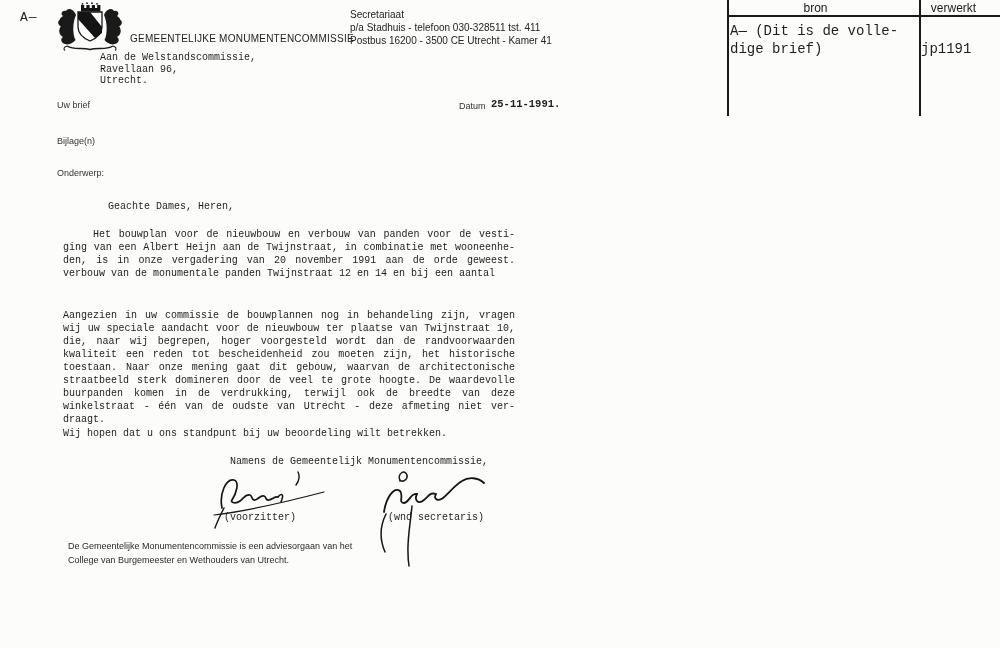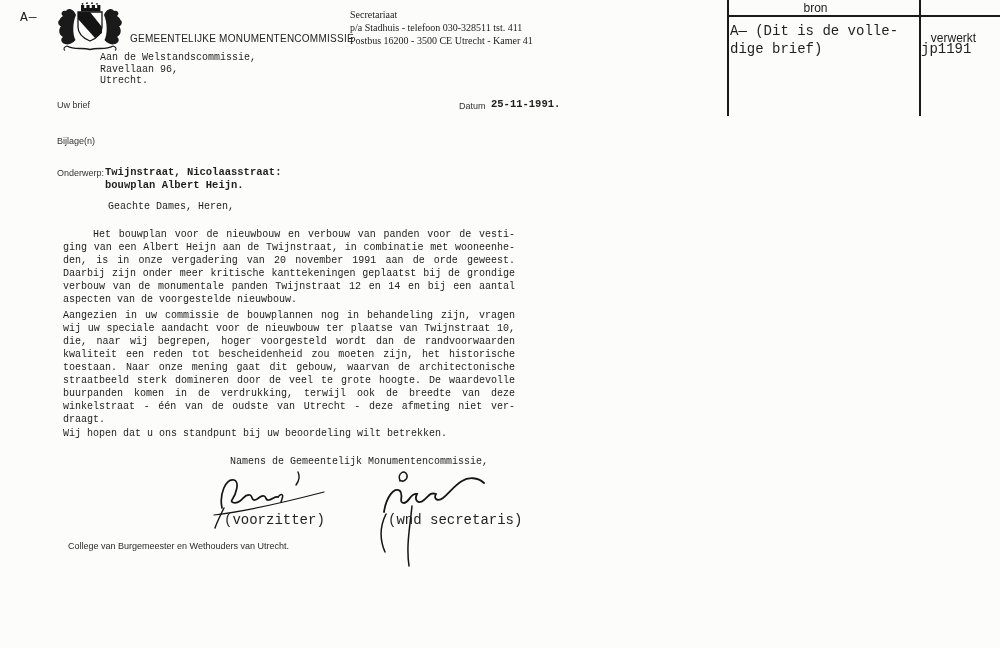--- a/index.html
+++ b/index.html
@@ -8,21 +8,21 @@
     font-family:"Liberation Sans", sans-serif; color:#1f1f1f; overflow:hidden;
   }
   .abs{position:absolute;}
   .mono{font-family:"Liberation Mono","DejaVu Sans Mono",monospace;}
   .sans{font-family:"Liberation Sans", sans-serif;}
 
   
   .marker{left:20px; top:10px; font-size:13px; letter-spacing:1px;}
   .logo{left:56px; top:2px;}
   .orgname{left:130px; top:33px; font-size:10px; letter-spacing:.25px; color:#222;}
-  .secretariat{left:350px; top:8px; font-size:10px; line-height:13px; color:#222;font-family:Liberation Serif, serif;}
+  .secretariat{left:350px; top:8px; font-size:10px; line-height:13px; color:#222;}
   .recipient{left:100px; top:52px; font-size:10px; line-height:11.5px;}
 
   
   .lbl{font-size:9px; color:#333;text-align:center;}
   .uwbrief{left:57px; top:100px;}
   .datum-label{left:418px; top:101px;padding-left:41px;}
   .datum-value{left:455px; top:98px; font-size:10.5px; font-weight:bold;margin-left:36px;}
   .bijlage{left:57px; top:136px;}
   .onderwerp-label{left:57px; top:168px;}
   .onderwerp-lines{left:105px; top:166px; font-size:10.5px; font-weight:bold; line-height:13px;}
@@ -30,37 +30,37 @@
   
   .salutation{left:108px; top:201px; font-size:10px;}
   .para{left:63px; width:452px; font-size:10px; line-height:13px; color:#1c1c1c;}
   .p1{top:228px;}
   .p2{top:309px;}
   .closing{left:63px; top:428px; font-size:10px;}
   .signoff{left:230px; top:456px; font-size:10px;}
   .justify > div{text-align:justify; text-align-last:justify;}
   .justify > div:last-child{text-align-last:left;}
 
-  .sig-caption{font-size:14px;text-align:right;}
+  .sig-caption{font-size:10px;text-align:right;}
   .cap-left{left:224px; top:512px;}
   .cap-right{left:388px; top:512px;}
   .sig{pointer-events:none;}
   .sig-left{left:212px; top:468px;}
   .sig-right{left:378px; top:468px;}
 
   .footer{left:68px; top:539px; font-size:9px; line-height:14px; color:#2a2a2a;}
 
   
   .tline{background:#1a1a1a;}
   .t-left{left:727px; top:0; width:2px; height:116px;}
   .t-div{left:919px; top:0; width:2px; height:116px;}
   .t-hline{left:727px; top:15px; width:273px; height:2px;}
   .t-h{top:1px; font-size:12px; text-align:center; color:#1a1a1a;}
   .t-h-bron{left:727px; width:177px;}
-  .t-h-verwerkt{left:919px; width:69px;margin-top:30px;}
+  .t-h-verwerkt{left:919px; width:69px;}
   .t-cell-bron{left:730px; top:22px; font-size:14px; line-height:18px;}
   .t-cell-verwerkt{left:921px; top:41px; font-size:14px;}
 </style>
 </head>
 <body>
 
 <div class="page">
 
   <div class="abs mono marker">A—</div>
 
@@ -105,34 +105,28 @@
       <div>Aan de Welstandscommissie,</div>
       <div>Ravellaan 96,</div>
       <div>Utrecht.</div>
     </div>
 
   <div class="abs lbl uwbrief">Uw brief</div>
   <div class="abs lbl datum-label">Datum</div>
   <div class="abs mono datum-value">25-11-1991.</div>
   <div class="abs lbl bijlage">Bijlage(n)</div>
   <div class="abs lbl onderwerp-label">Onderwerp:</div>
-  <div class="abs mono onderwerp-lines">
-      <div>Twijnstraat, Nicolaasstraat:</div>
-      <div>bouwplan Albert Heijn.</div>
-    </div>
 
   <div class="abs mono salutation">Geachte Dames, Heren,</div>
 
   <div class="abs mono para p1 justify">
       <div style="padding-left: 30px;">Het bouwplan voor de nieuwbouw en verbouw van panden voor de vesti-</div>
       <div>ging van een Albert Heijn aan de Twijnstraat, in combinatie met wooneenhe-</div>
       <div>den, is in onze vergadering van 20 november 1991 aan de orde geweest.</div>
-      <div>Daarbij zijn onder meer kritische kanttekeningen geplaatst bij de grondige</div>
       <div>verbouw van de monumentale panden Twijnstraat 12 en 14 en bij een aantal</div>
-      <div>aspecten van de voorgestelde nieuwbouw.</div>
     </div>
 
   <div class="abs mono para p2 justify">
       <div>Aangezien in uw commissie de bouwplannen nog in behandeling zijn, vragen</div>
       <div>wij uw speciale aandacht voor de nieuwbouw ter plaatse van Twijnstraat 10,</div>
       <div>die, naar wij begrepen, hoger voorgesteld wordt dan de randvoorwaarden</div>
       <div>kwaliteit een reden tot bescheidenheid zou moeten zijn, het historische</div>
       <div>toestaan. Naar onze mening gaat dit gebouw, waarvan de architectonische</div>
       <div>straatbeeld sterk domineren door de veel te grote hoogte. De waardevolle</div>
       <div>buurpanden komen in de verdrukking, terwijl ook de breedte van deze</div>
@@ -159,20 +153,21 @@
     <svg width="118" height="106" viewBox="0 0 118 106" xmlns="http://www.w3.org/2000/svg" fill="none" stroke="#151515" stroke-linecap="round">
       <path stroke-width="1.5" d="M22,13 C19,5 27,1 29,7 C30,11 25,15 22,12"></path>
       <path stroke-width="1.8" d="M6,44 C8,30 16,18 22,23 C26,27 20,35 26,35 C32,34 32,25 39,26 C36,32 40,37 46,32 C51,28 52,24 58,26 C55,31 60,34 65,30 C72,24 76,18 84,13 C90,9 100,9 106,15"></path>
       <path stroke-width="1.5" d="M34,38 C32,58 28,78 31,98"></path>
       <path stroke-width="1.5" d="M8,46 C2,58 1,70 7,84"></path>
     </svg>
   </div>
   <div class="abs mono sig-caption cap-right">(wnd secretaris)</div>
 
   <div class="abs sans footer">
+      <div>De Gemeentelijke Monumentencommissie is een adviesorgaan van het</div>
       <div>College van Burgemeester en Wethouders van Utrecht.</div>
     </div>
 
   <div class="abs tline t-left"></div>
   <div class="abs tline t-div"></div>
   <div class="abs tline t-hline"></div>
   <div class="abs sans t-h t-h-bron">bron</div>
   <div class="abs sans t-h t-h-verwerkt">verwerkt</div>
   <div class="abs mono t-cell-bron">
       <div>A— (Dit is de volle-</div>

